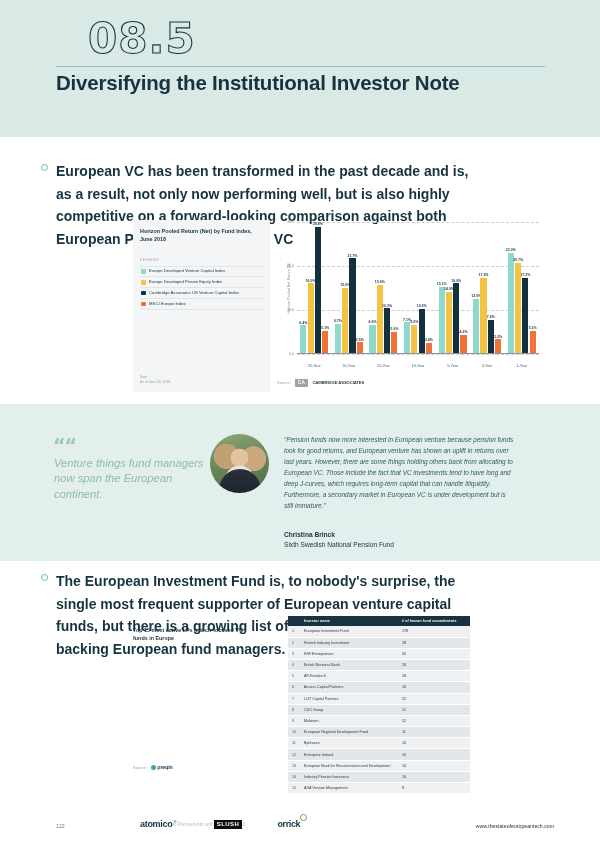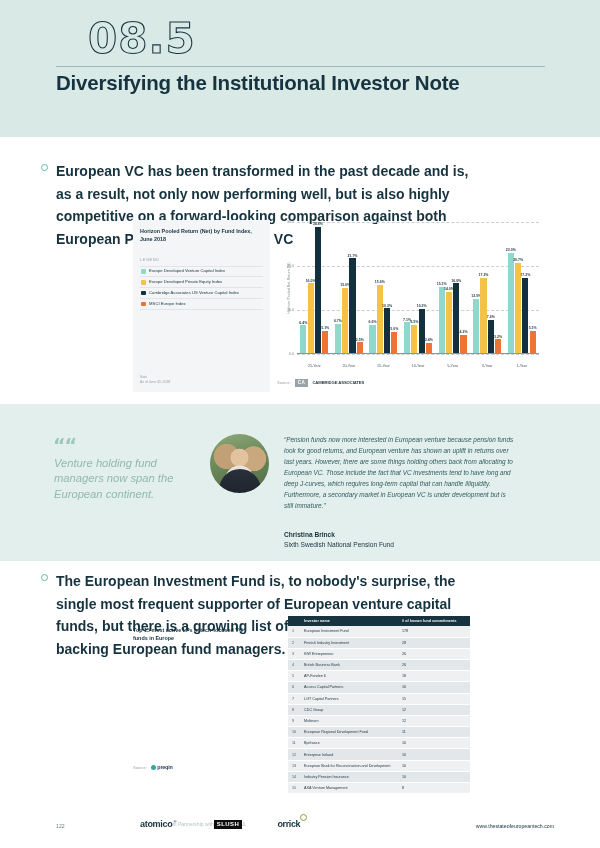--- a/index.html
+++ b/index.html
@@ -387,21 +387,21 @@
 
   <div class="source-row">
     <span class="source-word">Source:</span>
     <span class="ca-logo">CA</span>
     <span class="ca-name">CAMBRIDGE ASSOCIATES</span>
   </div>
 </div>
 
 <div class="quote-band">
   <div class="quote-mark">““</div>
-  <div class="pull-quote">Venture holding fund managers now span the European continent.</div>
+  <div class="pull-quote">Venture things fund managers now span the European continent.</div>
   <div class="portrait"></div>
   <div class="quote-body">“Pension funds now more interested in European venture because pension funds look for good returns, and European venture has shown an uplift in returns over last years. However, there are some things holding others back from allocating to European VC. Those include the fact that VC investments tend to have long and deep J-curves, which requires long-term capital that can handle illiquidity. Furthermore, a secondary market in European VC is under development but is still immature.”</div>
   <div class="quote-author">Christina Brinck</div>
   <div class="quote-role">Sixth Swedish National Pension Fund</div>
 </div>
 
 <div class="bullet-row" id="lp-bullet">
   <span class="bullet-dot"></span>
   <span class="bullet-text">The European Investment Fund is, to nobody's surprise, the single most frequent supporter of European venture capital funds, but there is a growing list of LPs that are consistently backing European fund managers.</span>
 </div>

